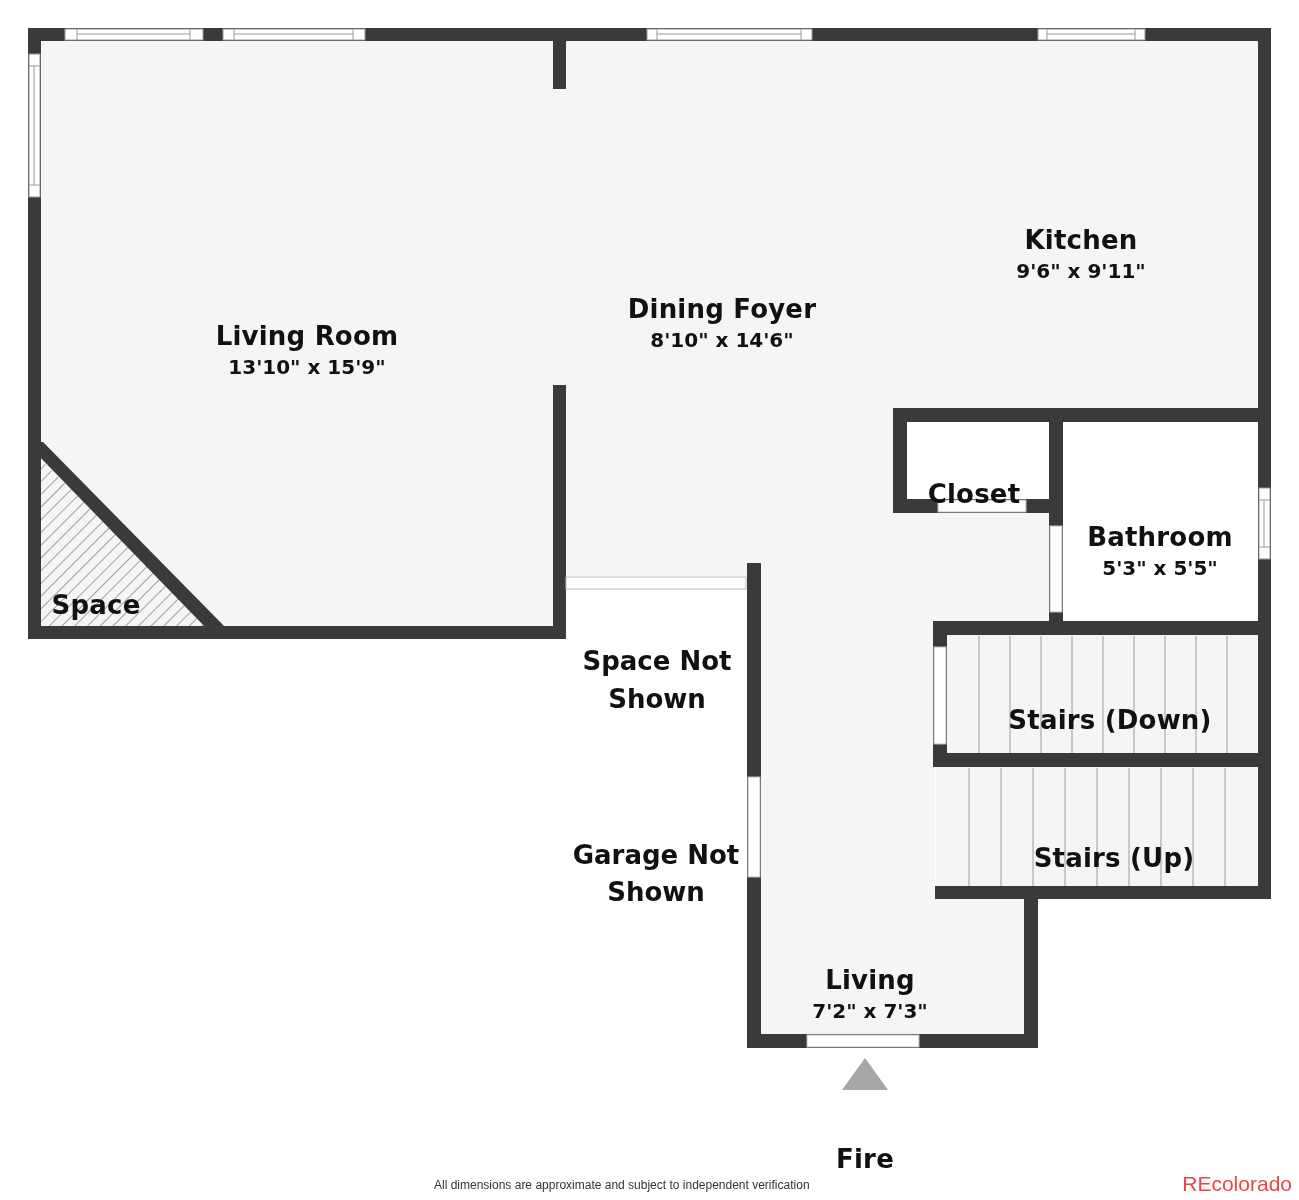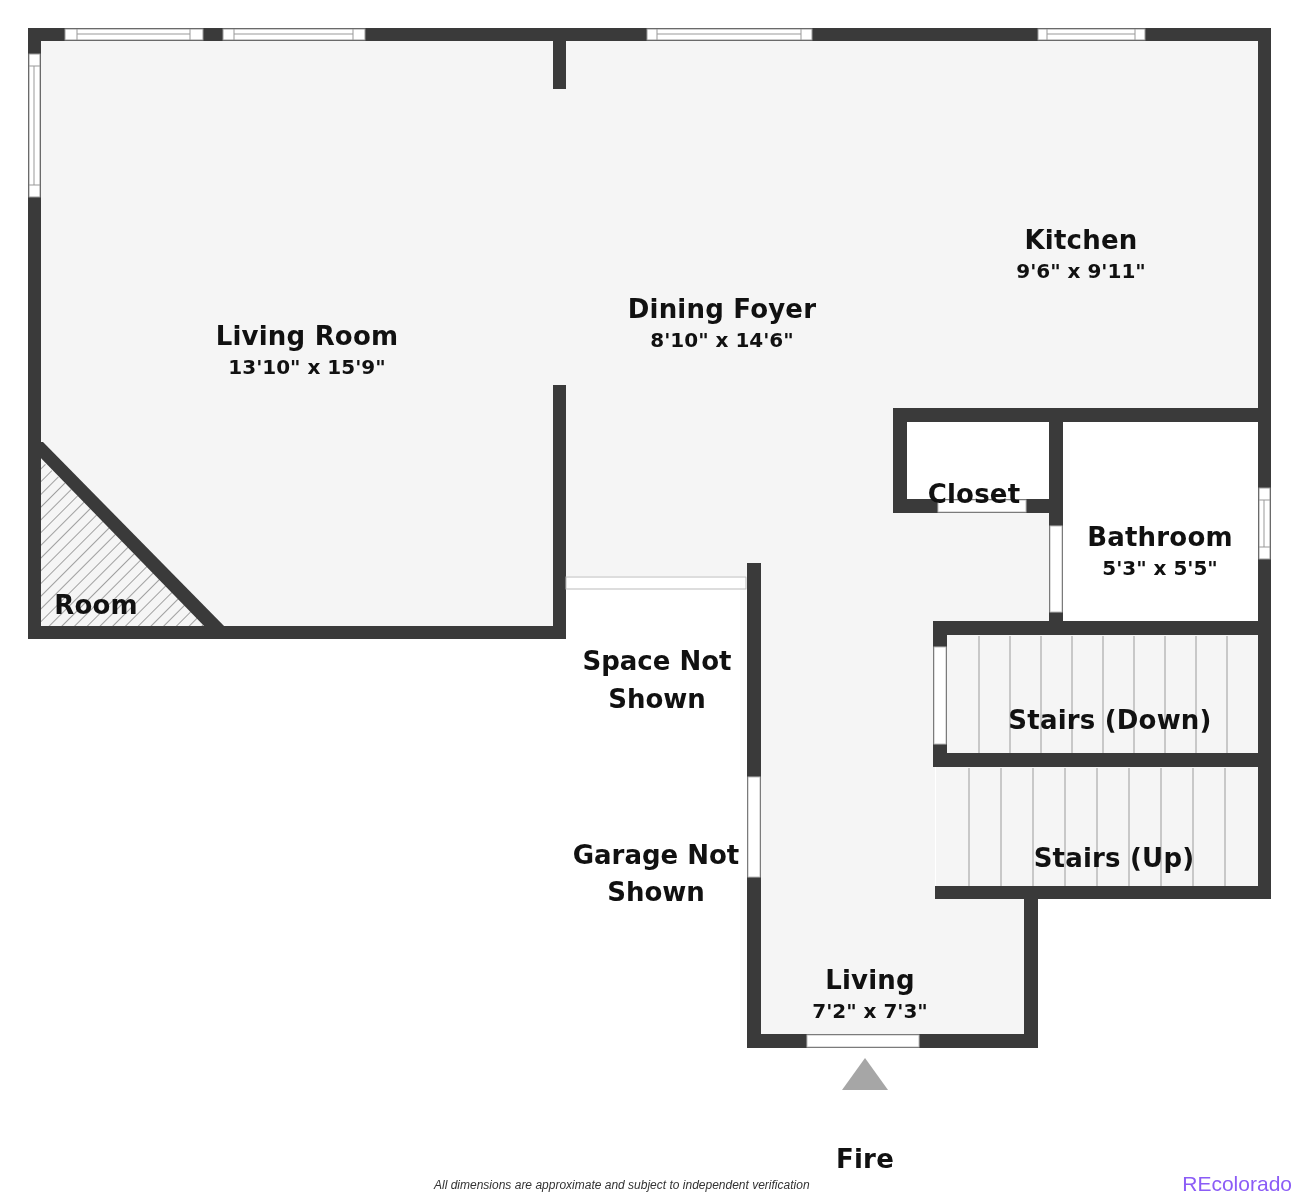--- a/index.html
+++ b/index.html
@@ -2,22 +2,22 @@
 <html><head>
   <meta charset="utf-8">
   <style>
     html, body { margin: 0; padding: 0; background: #ffffff; }
     body { width: 1299px; height: 1200px; position: relative; overflow: hidden; font-family: "DejaVu Sans", sans-serif; }
     #plan { position: absolute; left: 0; top: 0; width: 1299px; height: 1200px; }
     .lbl { position: absolute; text-align: center; color: #111; font-weight: bold; transform: translateX(-50%); white-space: nowrap; line-height: 1.15; margin-top: 36px; }
     .lbl .name { font-size: 26px; letter-spacing: 0.2px; }
     .lbl .dim { font-size: 20px; margin-top: 4px; }
     .two-line { font-size: 26px; }
-    .footer-note { position: absolute; left: 434px; top: 1178px; font-size: 12px; color: #333; font-family: "Liberation Sans", sans-serif; font-style: italic; }
-    .brand { position: absolute; right: 7px; top: 1172px; font-size: 21px; color: #8b5cf6; font-family: "Liberation Sans", sans-serif; }
+    .footer-note { position: absolute; left: 434px; top: 1178px; font-size: 12px; color: #333; font-family: "Liberation Sans", sans-serif; }
+    .brand { position: absolute; right: 7px; top: 1172px; font-size: 21px; color: #ef4444; font-family: "Liberation Sans", sans-serif; }
   </style>
 </head>
 <body>
 
 <svg id="plan" width="1299" height="1200" viewBox="0 0 1299 1200" xmlns="http://www.w3.org/2000/svg">
   <defs>
     <pattern id="hatch" patternUnits="userSpaceOnUse" width="9" height="9" patternTransform="rotate(45)">
       <rect width="9" height="9" fill="#f5f5f5"></rect>
       <line x1="0" y1="0" x2="0" y2="9" stroke="#666" stroke-width="1.2"></line>
     </pattern>
@@ -180,21 +180,21 @@
 <div class="lbl" style="left:1114px; top:808px;">
   <div class="name">Stairs (Up)</div>
 </div>
 
 <div class="lbl" style="left:870px; top:930px;">
   <div class="name">Living</div>
   <div class="dim">7'2" x 7'3"</div>
 </div>
 
 <div class="lbl" style="left:96px; top:555px;">
-  <div class="name">Room</div>
+  <div class="name">Space</div>
 </div>
 
 <div class="lbl two-line" style="left:657px; top:606px; line-height:38px;">
   <div>Space Not</div>
   <div>Shown</div>
 </div>
 
 <div class="lbl two-line" style="left:656px; top:801px; line-height:37px;">
   <div>Garage Not</div>
   <div>Shown</div>

